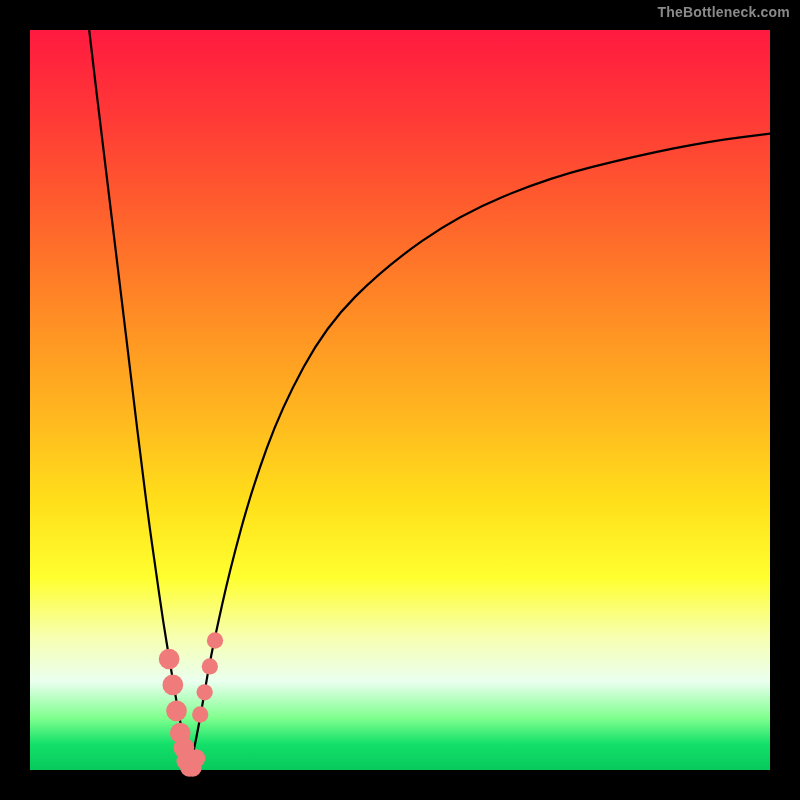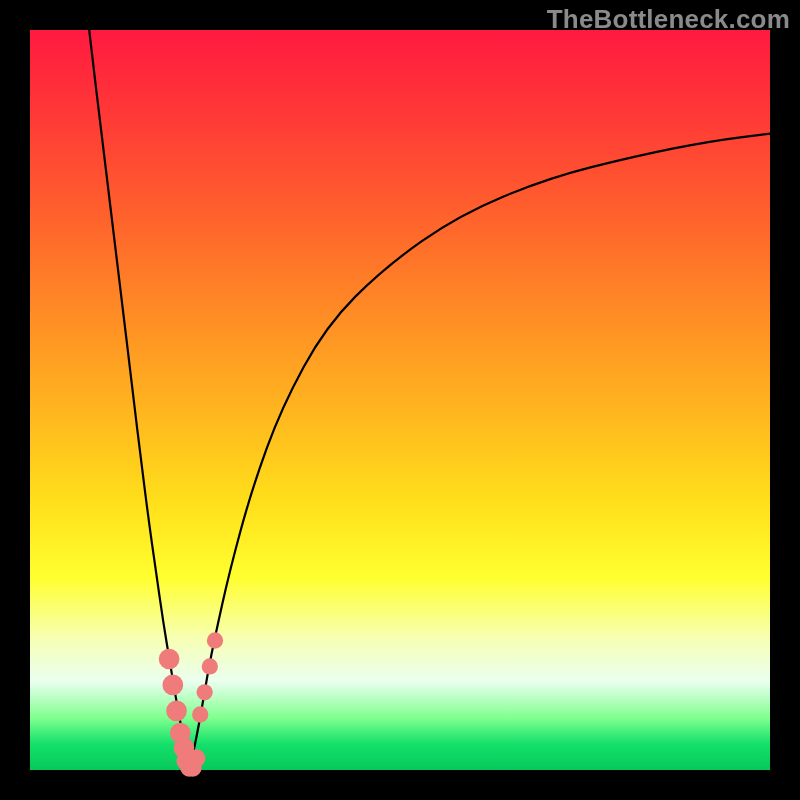--- a/index.html
+++ b/index.html
@@ -42,21 +42,21 @@
     left: 0; top: 0;
     width: 740px;
     height: 740px;
     overflow: visible;
   }
   .watermark {
     position: absolute;
     top: 4px;
     right: 10px;
     font-family: Arial, Helvetica, sans-serif;
-    font-size: 26px;
+    font-size: 14px;
     font-weight: 600;
     color: #8a8a8a;
     letter-spacing: 0.2px;
     user-select: none;
   }
 </style>
 </head>
 <body>
 
 <div class="outer">

